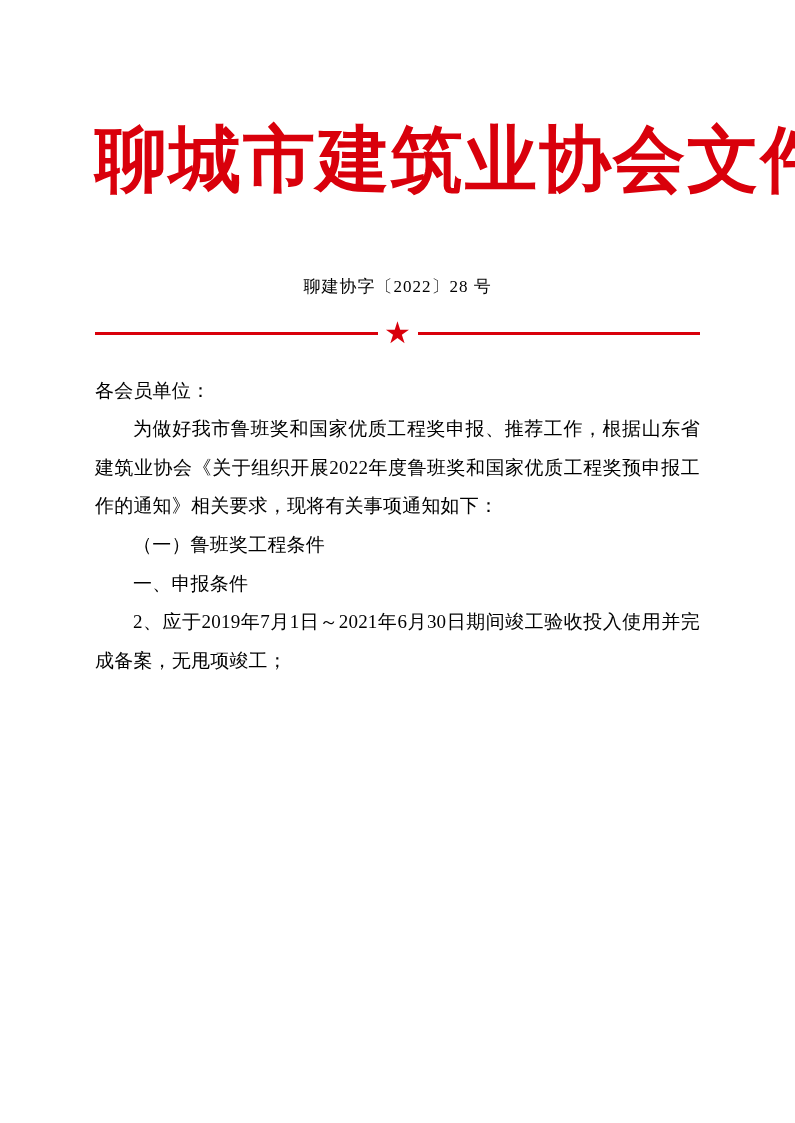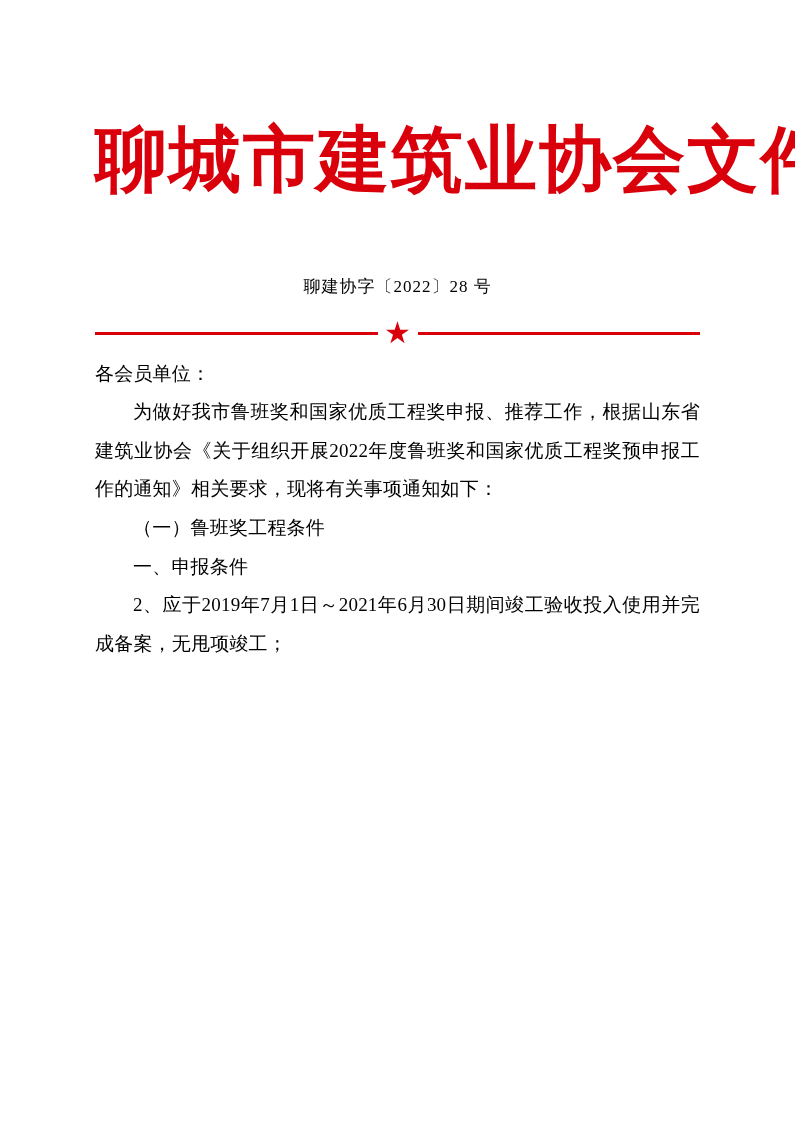--- a/index.html
+++ b/index.html
@@ -81,21 +81,21 @@
     font-weight: bold;
     font-size: 21px;
     line-height: 1.65;
     color: #000000;
   }
   .doc-title .tline { display: block; white-space: nowrap; }
   .doc-title .tline.small { font-size: 20px; }
 
   
   .body-text {
-    margin-top: 9px;
+    margin-top: 26px;
     font-size: 19px;
     line-height: 2.03;
     text-align: justify;
     letter-spacing: 0.2px;
   }
   .body-text p {
     margin: 0;
   }
   .body-text p.indent {
     text-indent: 2em;

